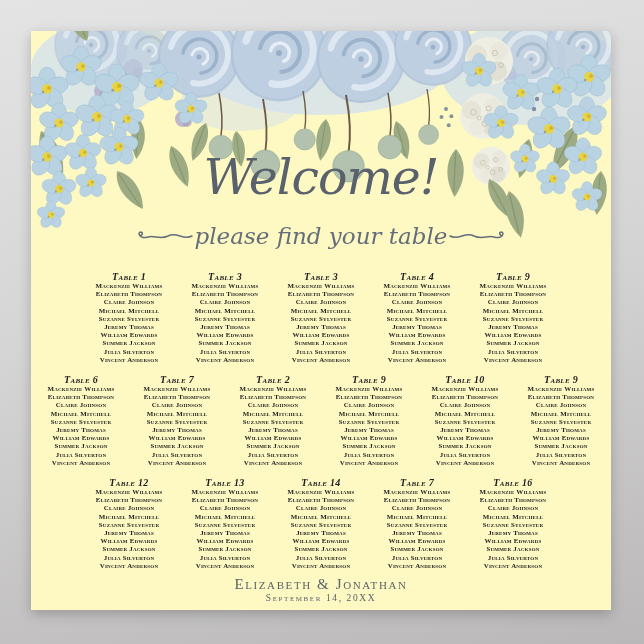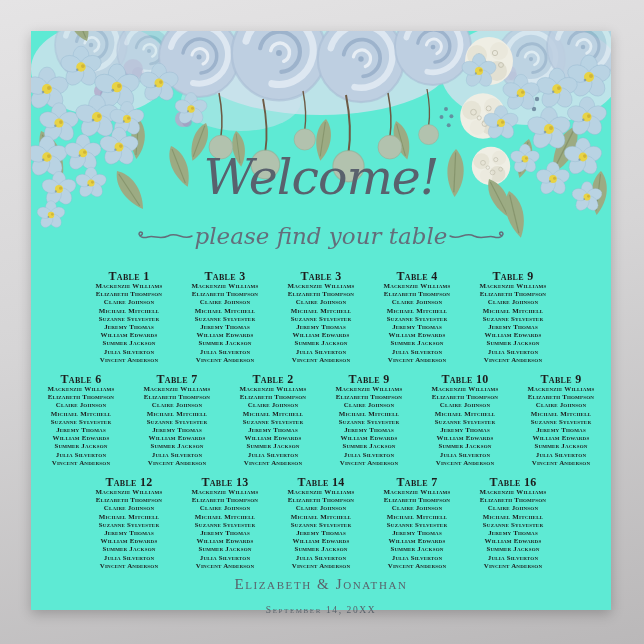--- a/index.html
+++ b/index.html
@@ -3,52 +3,52 @@
 <meta charset="utf-8">
 <style>
   html,body{margin:0;padding:0;}
   body{
     width:644px;height:644px;overflow:hidden;
     background:linear-gradient(168deg,#e5e4e5 0%,#d6d5d6 45%,#bab8b9 100%);
     font-family:"Liberation Serif",serif;
   }
   .poster{
     position:absolute;left:31px;top:31px;width:580px;height:579px;
-    background:#5eead4;box-shadow:0 4px 12px rgba(0,0,0,.22);
+    background:#fef9c3;box-shadow:0 4px 12px rgba(0,0,0,.22);
   }
   .floral{position:absolute;top:0;left:0;pointer-events:none;}
   .welcome{
     position:absolute;top:118px;left:0;width:100%;text-align:center;
     font-family:"DejaVu Serif",serif;font-style:italic;
     font-size:49px;color:#59616d;letter-spacing:-1px;
   }
   .subtitle{
     position:absolute;top:192px;left:0;width:100%;
     display:flex;align-items:center;justify-content:center;gap:2px;
     font-family:"DejaVu Serif",serif;font-style:italic;
     font-size:23px;color:#646d7a;
   }
   .flourish{flex:none;}
   .tables{position:absolute;top:241px;left:0;width:100%;}
   .trow{display:flex;justify-content:center;margin-bottom:11px;}
   .tcol{width:96px;flex:none;text-align:center;color:#1d1d1d;}
   .thead{
-    font-size:12px;font-weight:700;font-variant:small-caps;
-    letter-spacing:.3px;line-height:9px;margin-bottom:1px;
+    font-size:10px;font-weight:700;font-variant:small-caps;
+    letter-spacing:.3px;line-height:9px;margin-bottom:1px;font-style:italic;
   }
   .tname{
     font-size:6.9px;font-weight:700;font-variant:small-caps;
     letter-spacing:.2px;line-height:8.2px;white-space:nowrap;
   }
   .footer{position:absolute;top:544px;left:0;width:100%;text-align:center;color:#5a626b;}
   .couple{
     font-size:15px;font-variant:small-caps;letter-spacing:1.6px;line-height:18px;
   }
   .date{
-    font-size:9.5px;font-variant:small-caps;letter-spacing:1.6px;margin-top:12px;
+    font-size:9.5px;font-variant:small-caps;letter-spacing:1.6px;margin-top:0;
   }
 </style>
 </head>
 <body>
 
 <div class="page">
   <div class="poster">
 
     <svg class="floral" width="580" height="222" viewBox="0 0 580 222">
       <defs>

